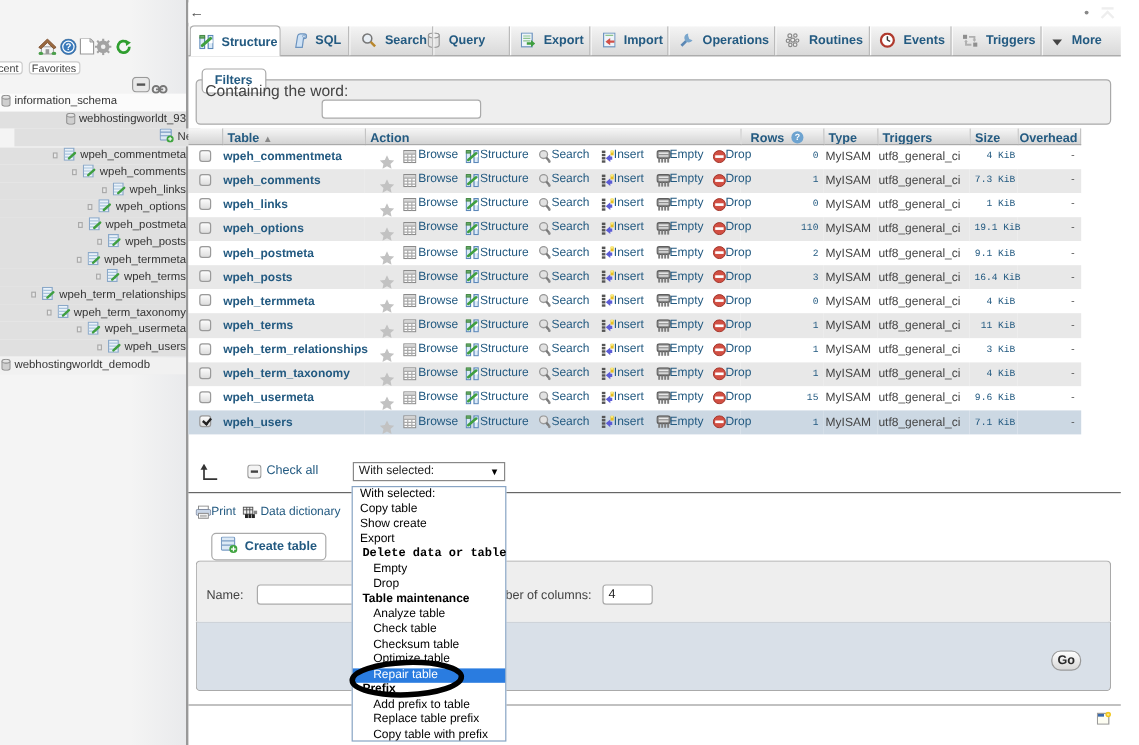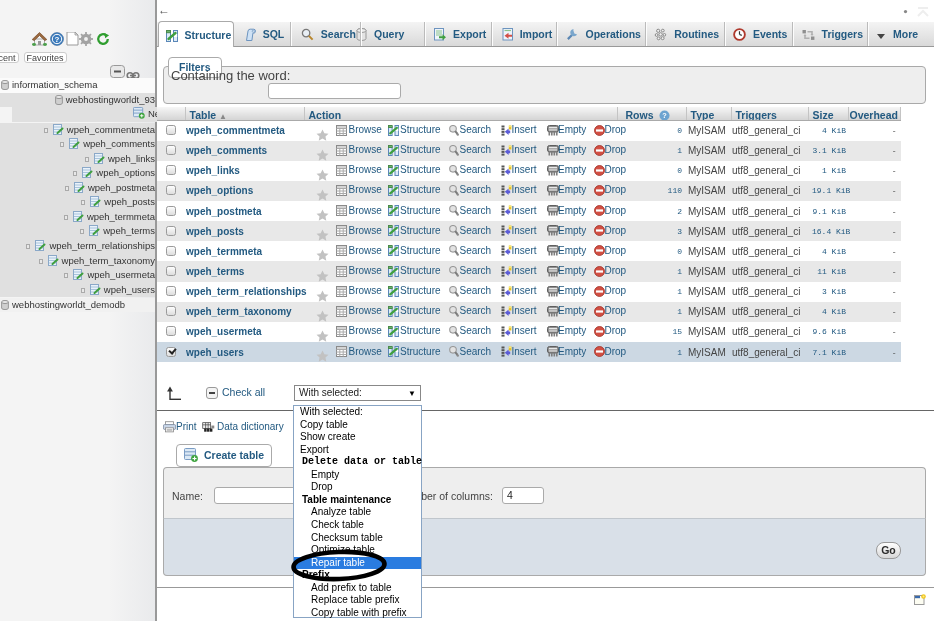--- a/index.html
+++ b/index.html
@@ -533,21 +533,21 @@
               <span class="ai" style="left:289.5px;"><svg width="11" height="11" viewBox="0 0 11 11">
                   <circle cx="5.5" cy="5.5" r="5" fill="#d24f43" stroke="#9e2f24" stroke-width="0.8"></circle>
                   <rect x="2" y="4.4" width="7" height="2.2" fill="#fff"></rect>
                 </svg></span>
               <span class="at" style="left:300.5px;">Drop</span>
             </div>
           </td>
           <td class="r">1</td>
           <td class="gray" style="padding-left:2px;">MyISAM</td>
           <td class="gray" style="padding-left:1px;">utf8_general_ci</td>
-          <td class="r" style="padding-right:2px;">3.1 KiB</td>
+          <td class="r" style="padding-right:2px;">7.3 KiB</td>
           <td class="r" style="color:#444;">-</td>
         </tr>
         <tr class="odd">
           <td style="text-align:center; padding:0;"><input type="checkbox" style=""></td>
           <td class="name">wpeh_links</td>
           <td style="padding:0;">
             <div class="actwrap">
               <span class="star" style="left:12px;">
                 <svg class="star" width="13" height="12" viewBox="0 0 14 13">
                   <polygon points="7,0.5 9,4.6 13.5,5.1 10.2,8.2 11.1,12.6 7,10.4 2.9,12.6 3.8,8.2 0.5,5.1 5,4.6" fill="#c2c2c2"></polygon>

